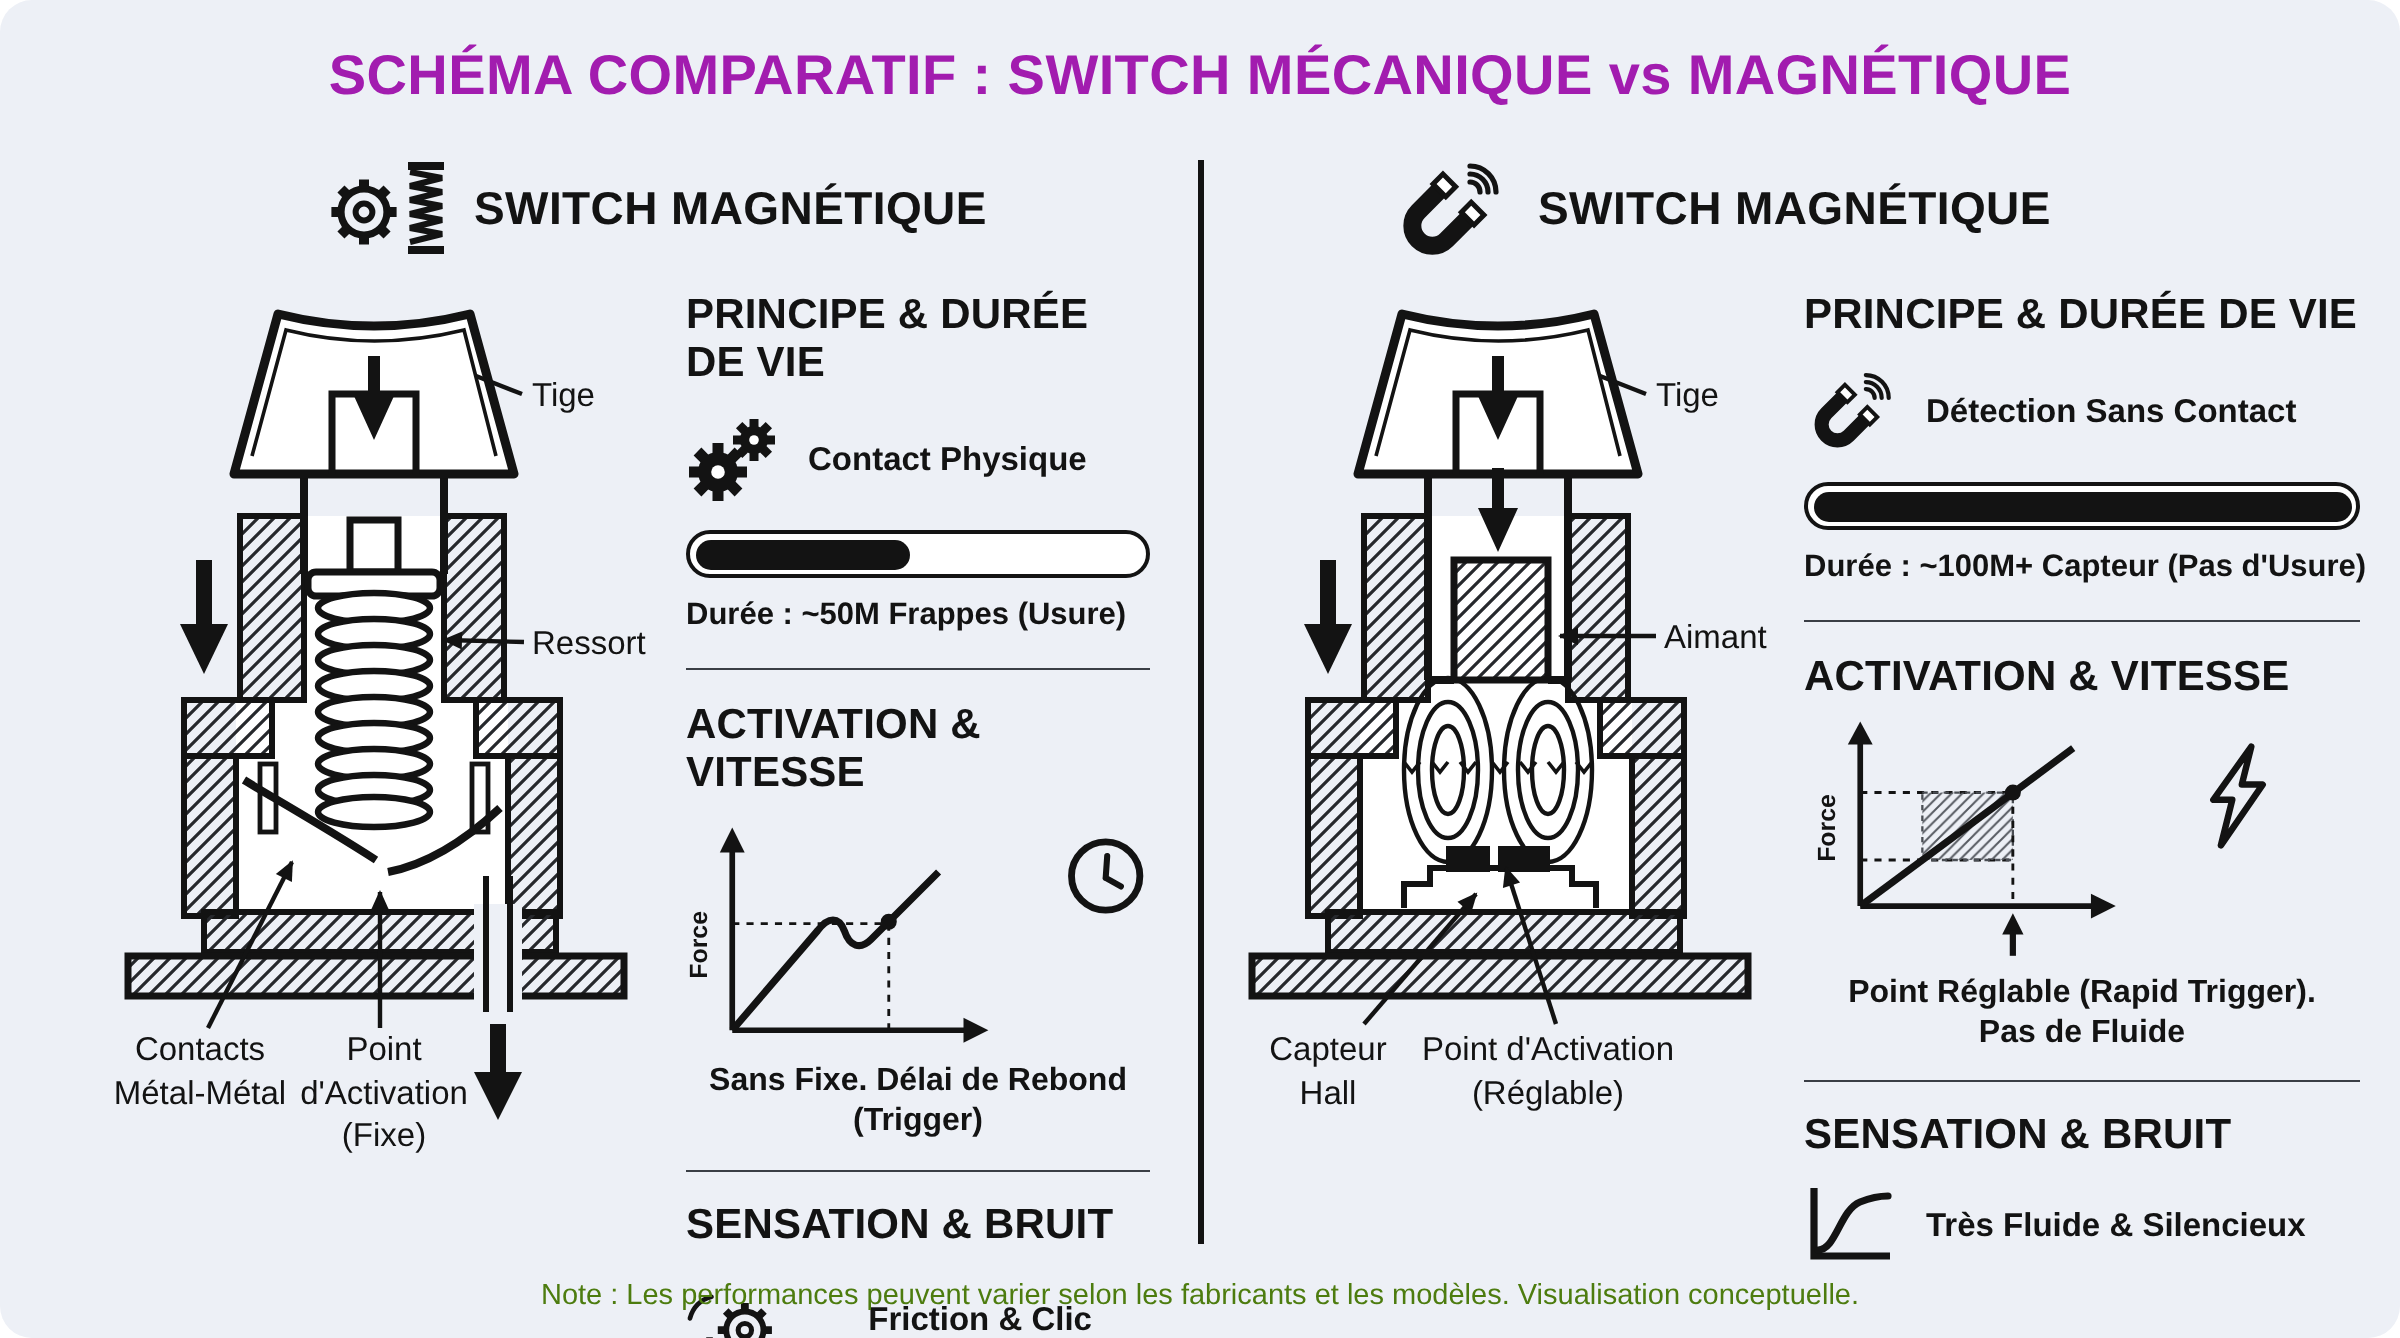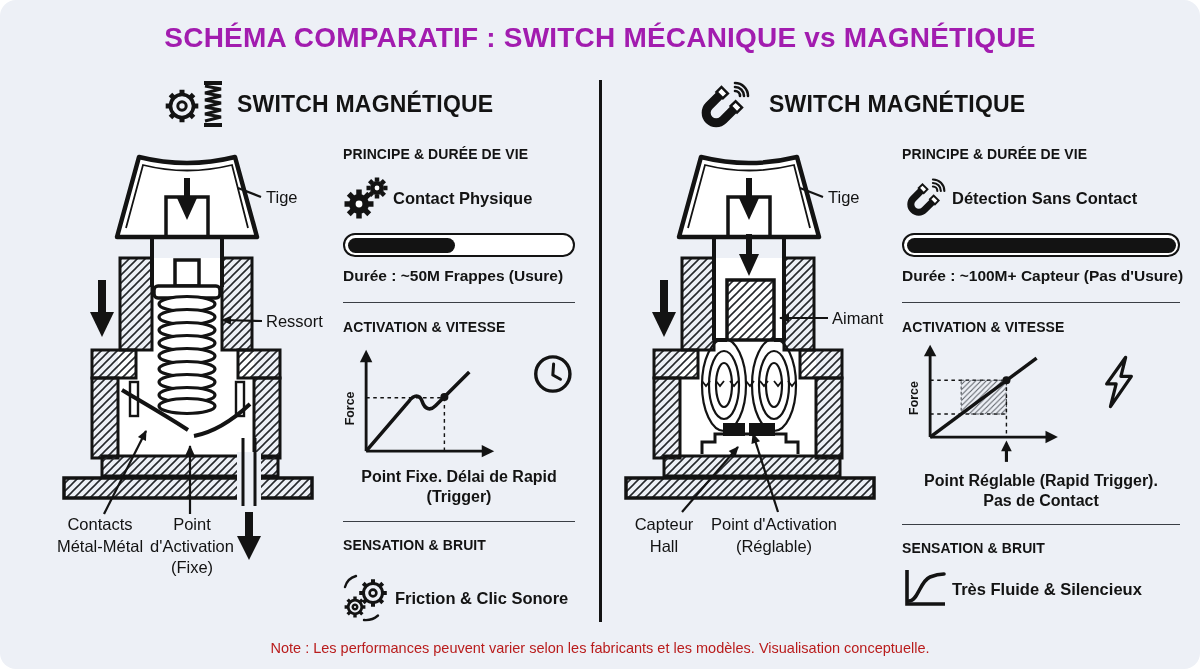--- a/index.html
+++ b/index.html
@@ -5,30 +5,30 @@
   html,body{margin:0;padding:0;background:#fff;}
   .stage{position:relative;width:1200px;height:669px;background:#edf0f6;border-radius:16px;
          font-family:"Liberation Sans","DejaVu Sans",sans-serif;color:#131313;overflow:hidden;}
   .title{position:absolute;top:22px;left:0;width:100%;text-align:center;
          font-size:28px;font-weight:700;letter-spacing:.2px;color:#a21caf;}
   .vline{position:absolute;left:599px;top:80px;width:3px;height:542px;background:#131313;}
   .colhead{position:absolute;top:78px;display:flex;align-items:center;gap:14px;}
   .colhead .cl{font-size:23px;font-weight:800;letter-spacing:.2px;}
   .diagram{position:absolute;top:140px;width:300px;height:465px;}
   .panel{position:absolute;top:146px;}
-  .panel h3{margin:0;font-size:14px;font-weight:800;letter-spacing:.1px;}
-  .row{display:flex;align-items:center;gap:4px;margin-top:13px;height:46px;text-align:center;}
+  .panel h3{margin:0;font-size:21px;font-weight:800;letter-spacing:.1px;}
+  .row{display:flex;align-items:center;gap:15px;margin-top:13px;height:46px;text-align:center;}
   .row .rl{font-size:16.5px;font-weight:600;}
   .bar{margin-top:12px;height:15px;border:2.6px solid #131313;border-radius:12px;padding:2.5px;background:#fff;}
   .bar-fill{height:100%;background:#131313;border-radius:8px;}
   .cap{margin-top:10px;font-size:15.5px;font-weight:600;white-space:nowrap;}
   hr.div{border:none;border-top:1.7px solid #3a3e45;margin:17px 0 0 0;}
   .graphrow{display:flex;align-items:flex-start;gap:6px;margin-top:8px;}
   .gcap{text-align:center;font-size:16px;font-weight:600;line-height:1.25;margin-top:2px;}
-  .note{position:absolute;top:640px;left:0;width:100%;text-align:center;font-size:14.5px;font-weight:500;color:#b91c1c;}
+  .note{position:absolute;top:640px;left:0;width:100%;text-align:center;font-size:14.5px;font-weight:500;color:#4d7c0f;}
   svg{display:block;}
   svg text{font-family:"Liberation Sans","DejaVu Sans",sans-serif;}
   .dlab{font-size:16.5px;font-weight:500;fill:#131313;}
 </style>
 </head>
 <body>
 
 <div class="stage">
 
   <div class="title">SCHÉMA COMPARATIF : SWITCH MÉCANIQUE vs MAGNÉTIQUE</div>
@@ -238,21 +238,21 @@
         <line x1="114" y1="58" x2="114" y2="118" stroke="#131313" stroke-width="1.6" stroke-dasharray="4 4"></line>
         <path d="M26 118 L74 62 C80 54 86 54 89 62 C92 71 98 73 104 67 L142 29" fill="none" stroke="#131313" stroke-width="4"></path>
         <circle cx="114" cy="57" r="4.5" fill="#131313"></circle>
       </svg>
       <svg width="46" height="46" viewBox="-23 -23 46 46" style="margin-top:8px;">
         <circle r="18" fill="none" stroke="#131313" stroke-width="3.6"></circle>
         <path d="M0 1 L0.8 -10.5 M0 1 L8 5.5" stroke="#131313" stroke-width="3.2" stroke-linecap="round" fill="none"></path>
       </svg>
     </div>
     <div class="gcap">
-      <span style="display:block;">Point Fixe. Délai de Rapid</span>
+      <span style="display:block;">Sans Fixe. Délai de Rebond</span>
       <span style="display:block;">(Trigger)</span>
     </div>
     <hr class="div" style="margin-top:14px;">
     <h3 style="margin-top:15px;">SENSATION &amp; BRUIT</h3>
     <div class="row" style="margin-top:22px;">
       <svg width="48" height="48" viewBox="0 0 48 48">
         <g transform="translate(30,19)" fill="none" stroke="#131313">
           <circle r="9.5" stroke-width="3"></circle>
           <path stroke-width="4" d="M10 0 L13.8 0 M7.07 7.07 L9.76 9.76 M0 10 L0 13.8 M-7.07 7.07 L-9.76 9.76 M-10 0 L-13.8 0 M-7.07 -7.07 L-9.76 -9.76 M0 -10 L0 -13.8 M7.07 -7.07 L9.76 -9.76"></path>
           <circle r="3.4" stroke-width="2.6"></circle>
@@ -314,21 +314,21 @@
         <circle cx="112" cy="42" r="4.5" fill="#131313"></circle>
         <polygon points="112,110 106,122 118,122" fill="#131313"></polygon>
         <line x1="112" y1="120" x2="112" y2="134" stroke="#131313" stroke-width="3.5"></line>
       </svg>
       <svg width="38" height="54" viewBox="0 0 40 56" style="margin-top:12px;">
         <polygon points="27,2 7,30 17,30 11,54 33,22 22,22" fill="none" stroke="#131313" stroke-width="3.4" stroke-linejoin="round"></polygon>
       </svg>
     </div>
     <div class="gcap">
       <span style="display:block;">Point Réglable (Rapid Trigger).</span>
-      <span style="display:block;">Pas de Contact</span>
+      <span style="display:block;">Pas de Fluide</span>
     </div>
     <hr class="div" style="margin-top:13px;">
     <h3 style="margin-top:15px;">SENSATION &amp; BRUIT</h3>
     <div class="row" style="margin-top:10px;">
       <svg width="46" height="42" viewBox="0 0 46 42">
         <path d="M5 2 V36 H43" fill="none" stroke="#131313" stroke-width="3.6"></path>
         <path d="M7 33 C16 33 18 13 28 9 C33 7 38 6 42 6" fill="none" stroke="#131313" stroke-width="3.6" stroke-linecap="round"></path>
       </svg>
       <span class="rl">Très Fluide &amp; Silencieux</span>
     </div>

